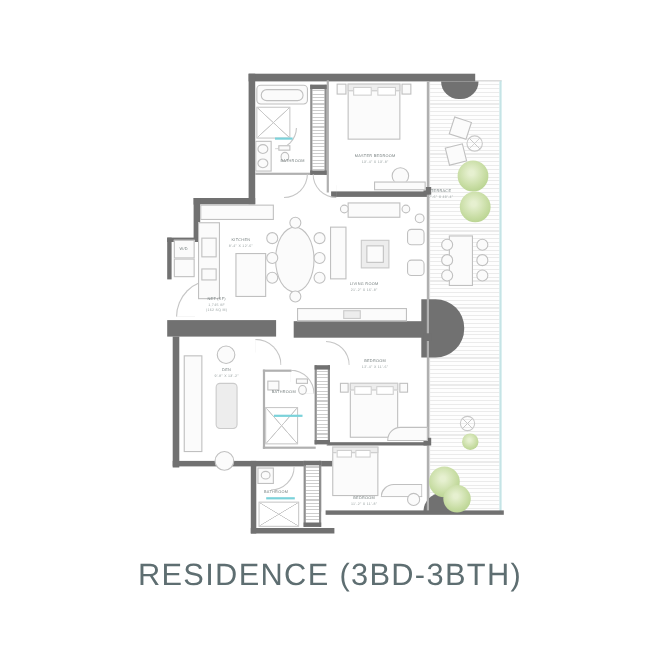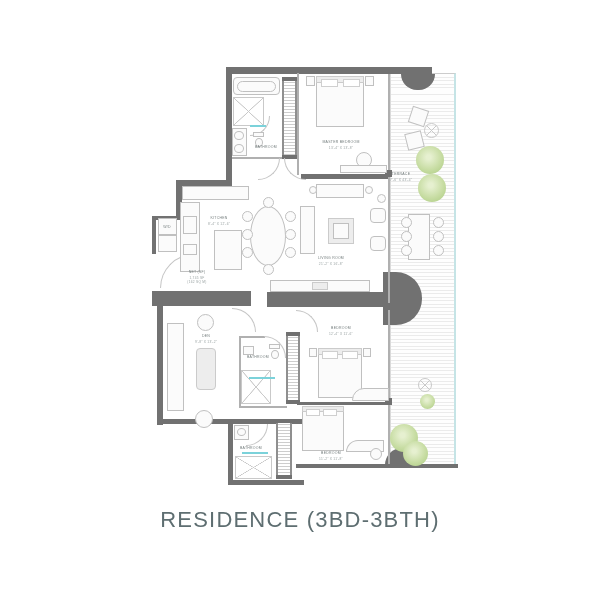--- a/index.html
+++ b/index.html
@@ -24,21 +24,21 @@
   .arc.bl{border-bottom-width:1px;border-left-width:1px;border-bottom-left-radius:100%;}
   .arc.br{border-bottom-width:1px;border-right-width:1px;border-bottom-right-radius:100%;}
   .plant{border-radius:50%;background:radial-gradient(circle at 45% 40%,#e6f0d0 10%,#c8dda4 55%,#b0ce86 90%);}
   .terr{background:repeating-linear-gradient(180deg,#fefefe 0 2.5px,#ebebeb 2.5px 3.5px);
     border-right:2px solid #c5e4e6;border-left:1px solid #dadada;border-top:1px solid #cccccc;}
   .lbl{color:#8a9494;font-size:7px;line-height:1.5;text-align:center;white-space:nowrap;
     transform:translate(-50%,-50%) scale(.5);letter-spacing:.5px;}
   .lbl .nm{display:block;color:#767f7f;position:static;}
   .lbl .d{display:block;font-size:6.5px;color:#9aa3a3;position:static;}
   .p{border:1px solid #cfcfcf;background:#fff;}
-  .title{position:absolute;left:0;right:0;top:507px;text-align:center;font-size:22px;
+  .title{position:absolute;left:0;right:0;top:507px;text-align:center;font-size:28px;
     letter-spacing:1.2px;color:#5e6e71;}
 </style>
 </head>
 <body>
 
 <div class="plan">
 
   <div class="terr" style="left:390px;top:73px;width:66px;height:392px"></div>
 
   <div class="w" style="left:226px;top:67px;width:206px;height:7px"></div>

